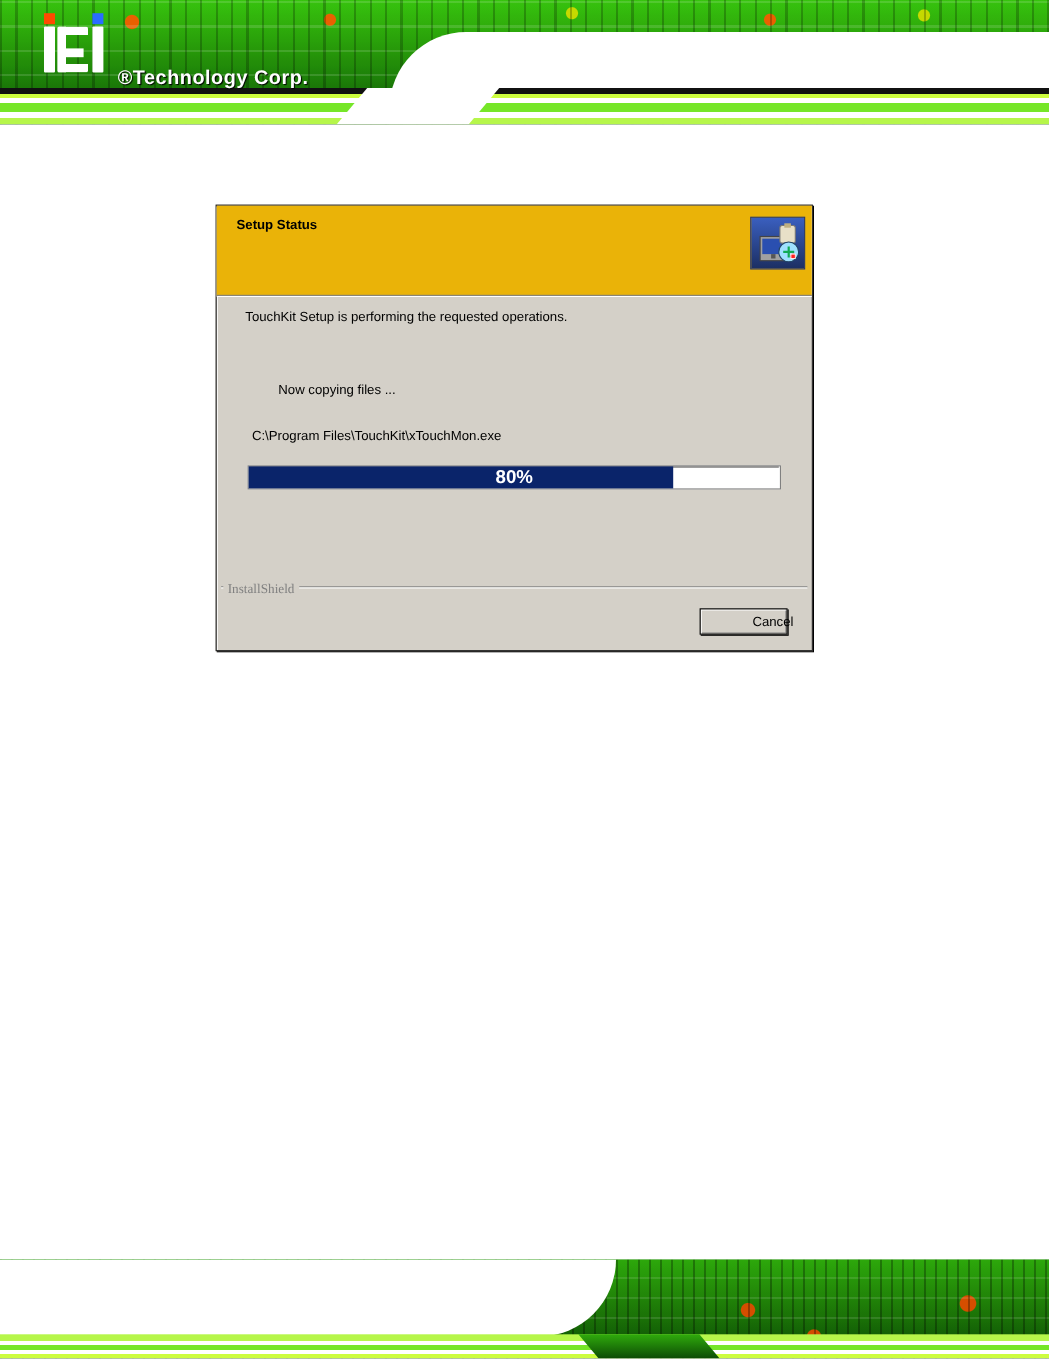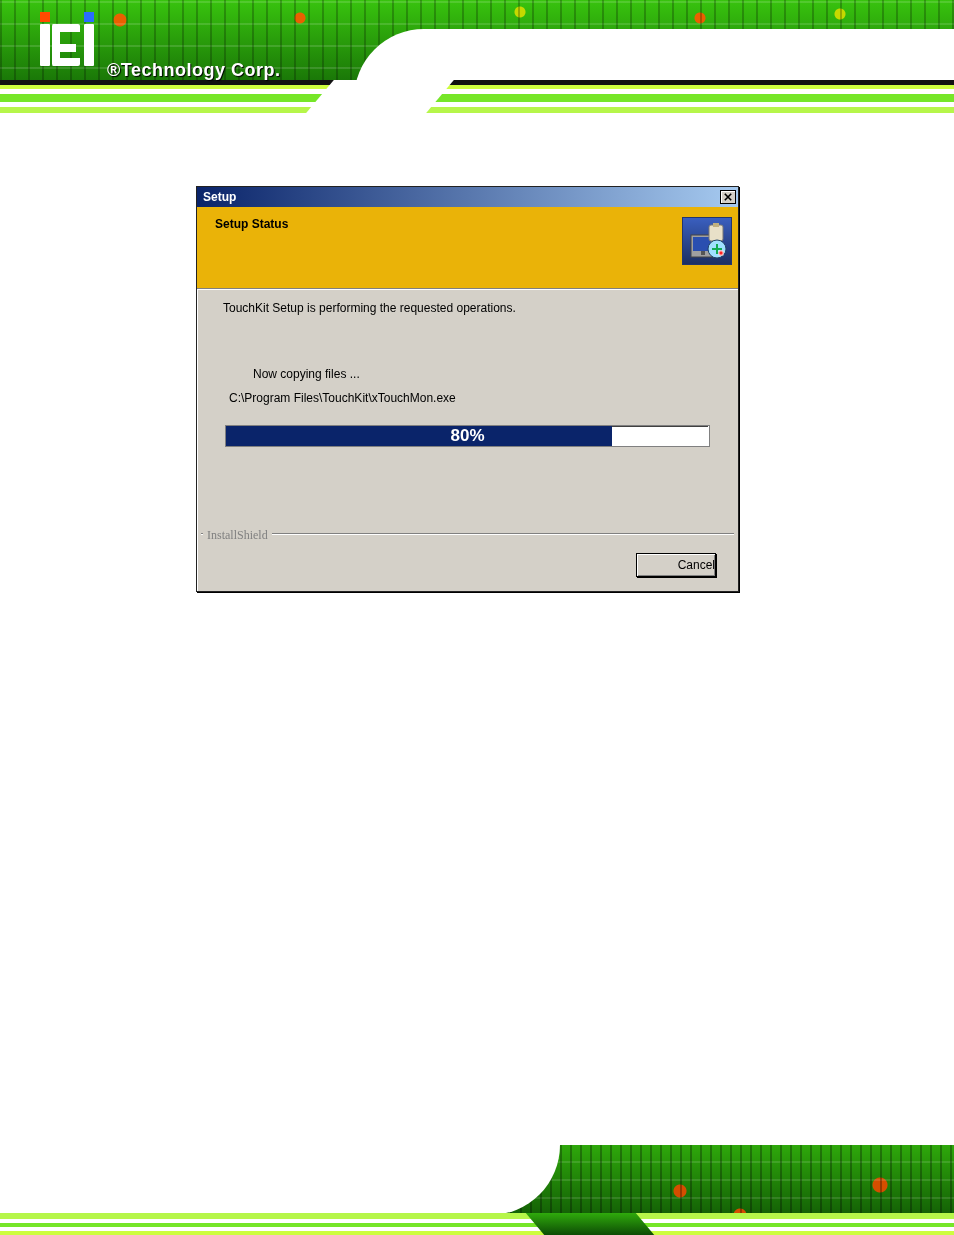--- a/index.html
+++ b/index.html
@@ -203,21 +203,21 @@
     justify-content: center;
   }
   .banner-icon svg { width: 40px; height: 40px; }
 
   .body {
     padding: 12px 26px;
     position: relative;
   }
   .msg1 { margin-top: 0px; }
   .msg2 { margin-top: 52px; margin-left: 30px; }
-  .msg3 { margin-top: 10px; margin-left: 6px; }
+  .msg3 { margin-top: 28px; margin-left: 6px; }
 
   .progress {
     margin: 20px 2px 0 2px;
     height: 22px;
     border: 1px solid #808080;
     box-shadow: inset -1px -1px 0 #fff, inset 1px 1px 0 #404040;
     background: #fff;
     position: relative;
   }
   .progress-fill {
@@ -259,48 +259,41 @@
     position: absolute;
     right: 22px; bottom: 14px;
     width: 80px; height: 24px;
     background: #d4d0c8;
     border: 1px solid #000;
     box-shadow: inset 1px 1px 0 #fff, inset -1px -1px 0 #808080, 1px 1px 0 #000;
     cursor: pointer;
     font-size: 12px;
     display: flex;
     align-items: center;
-    justify-content: flex-end;
+    justify-content: flex-start;
+    padding-left: 47px;
   }
 </style>
 </head>
 <body>
 
 <div class="page-header">
   <div class="circuit"></div>
   <div class="header-curve-white"></div>
   <div class="header-stripes"></div>
   <div class="header-stripe-cap"></div>
   <div class="logo">
     <div class="i1"></div>
       <div class="e"></div>
       <div class="i2"></div>
   </div>
   <div class="brand">®Technology Corp.</div>
 </div>
 
 <div class="dialog">
-  <div class="titlebar">
-    <span class="titlebar-title">Setup</span>
-    <span class="title-close">
-      <svg viewBox="0 0 10 10">
-        <path d="M1 1 L9 9 M9 1 L1 9" stroke="#000" stroke-width="2"></path>
-      </svg>
-    </span>
-  </div>
 
   <div class="banner">
     <div class="banner-title">Setup Status</div>
     <div class="banner-icon">
       <svg viewBox="0 0 40 40">
         <rect x="4" y="14" width="22" height="22" fill="#a0a0a0" stroke="#444"></rect>
         <rect x="6" y="16" width="18" height="14" fill="#2a4fb0"></rect>
         <rect x="14" y="30" width="4" height="4" fill="#555"></rect>
         <rect x="22" y="4" width="14" height="16" rx="2" fill="#e8e0c8" stroke="#777"></rect>
         <rect x="26" y="2" width="6" height="4" fill="#c0b080"></rect>

